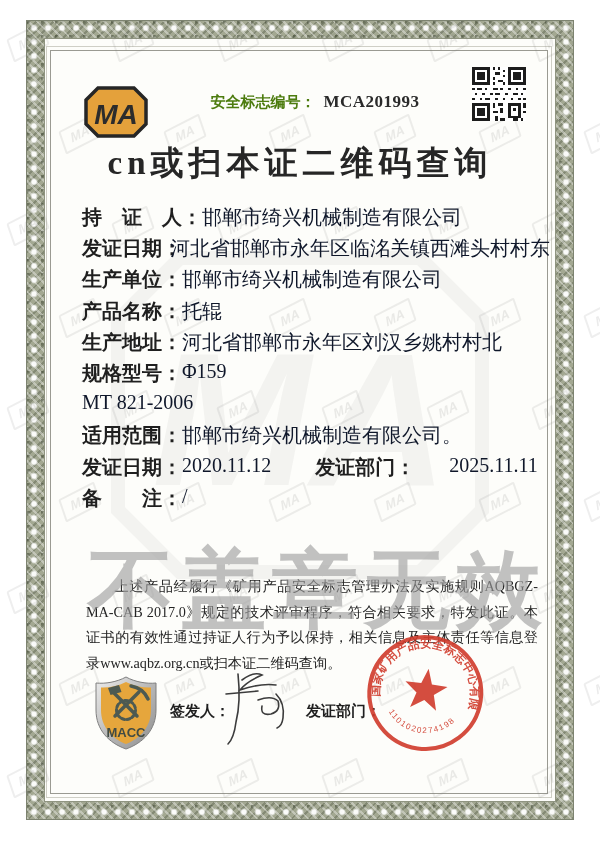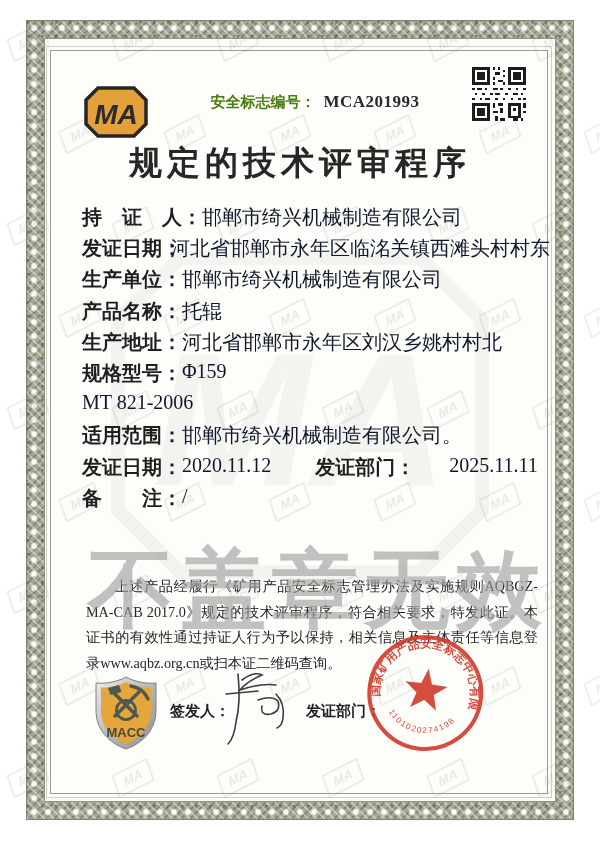--- a/index.html
+++ b/index.html
@@ -149,21 +149,21 @@
                  M0,8h1v1h-1z M2,8h2v1h-2z M5,8h1v1h-1z M8,8h2v1h-2z M11,8h1v1h-1z M14,8h1v1h-1z M17,8h1v1h-1z M20,8h1v1h-1z
                  M1,10h1v1h-1z M4,10h1v1h-1z M7,10h1v1h-1z M9,10h2v1h-2z M13,10h1v1h-1z M16,10h2v1h-2z M19,10h1v1h-1z
                  M0,12h1v1h-1z M3,12h1v1h-1z M5,12h2v1h-2z M9,12h1v1h-1z M12,12h1v1h-1z M15,12h1v1h-1z M18,12h1v1h-1z M20,12h1v1h-1z
                  M14,14h5v1h-5z M14,15h1v4h-1z M18,15h1v4h-1z M16,16h1v1h-1z M14,19h5v1h-5z
                  M8,14h1v2h-1z M10,14h2v1h-2z M8,17h2v1h-2z M11,16h1v2h-1z M9,19h1v2h-1z M11,20h2v1h-2z
                  M20,14h1v2h-1z M20,17h1v1h-1z M16,20h2v1h-2z M19,20h1v1h-1z"></path>
       </g>
     </svg>
   </div>
 
-  <div class="title">规定的技术评审程序</div>
+  <div class="title">cn或扫本证二维码查询</div>
 
   <div class="fields">
     <div class="row">
       <span class="lbl">持　证　人：</span>
       <span class="val">邯郸市绮兴机械制造有限公司</span>
     </div>
     <div class="row">
       <span class="lbl">发证日期：</span>
       <span class="val">河北省邯郸市永年区临洺关镇西滩头村村东</span>
     </div>

